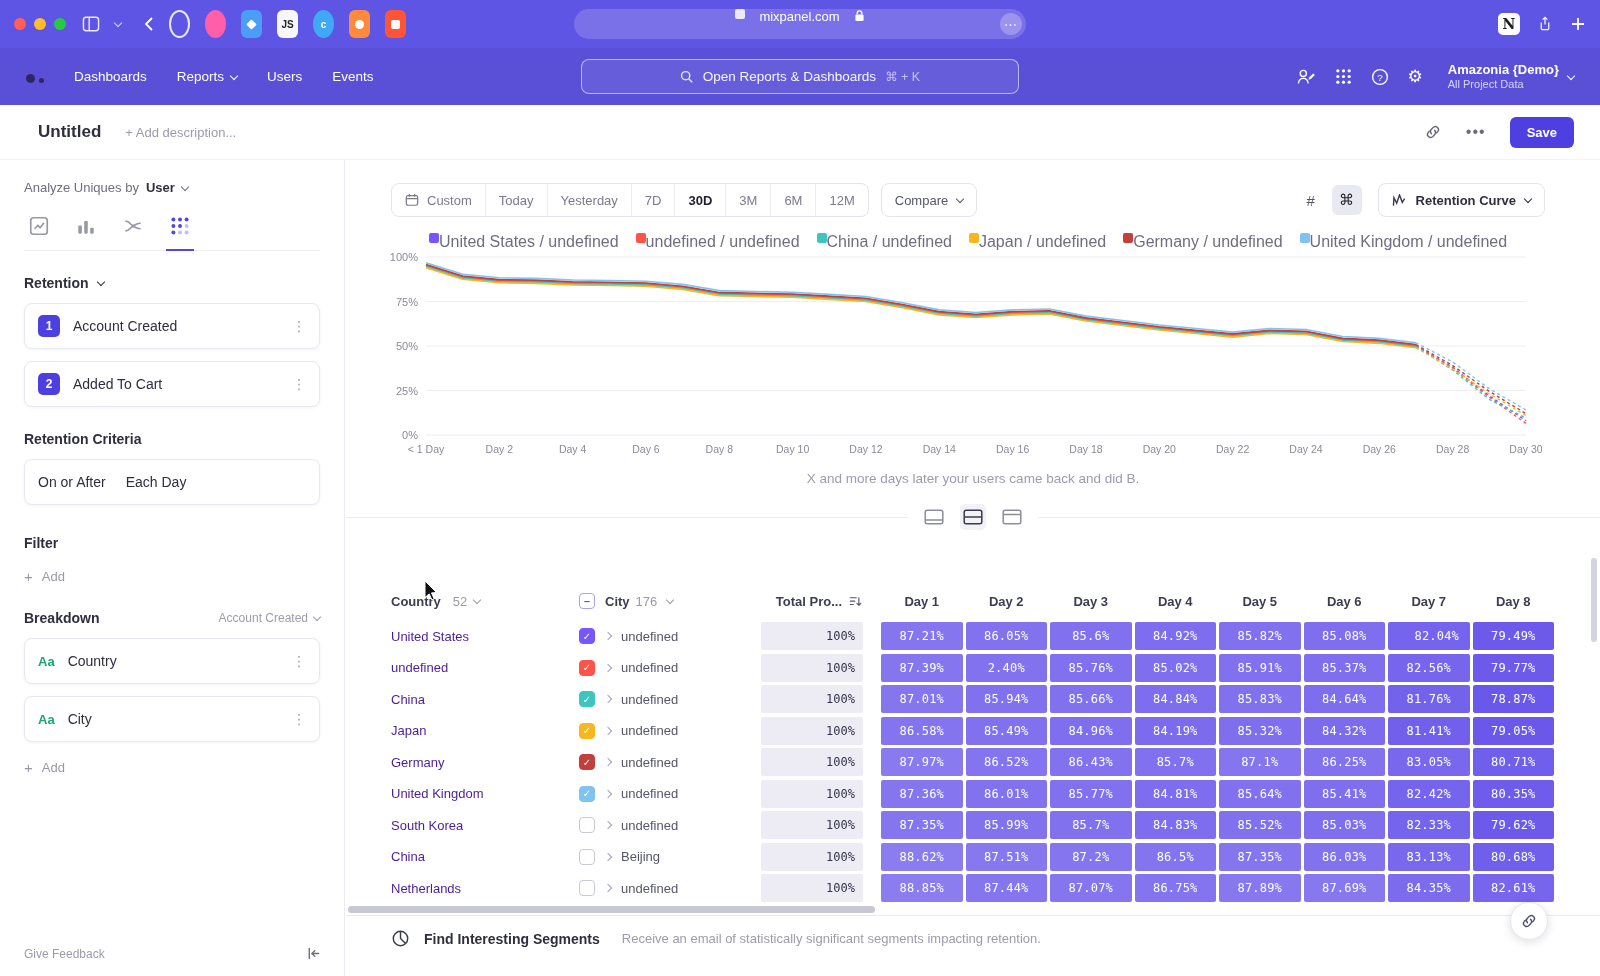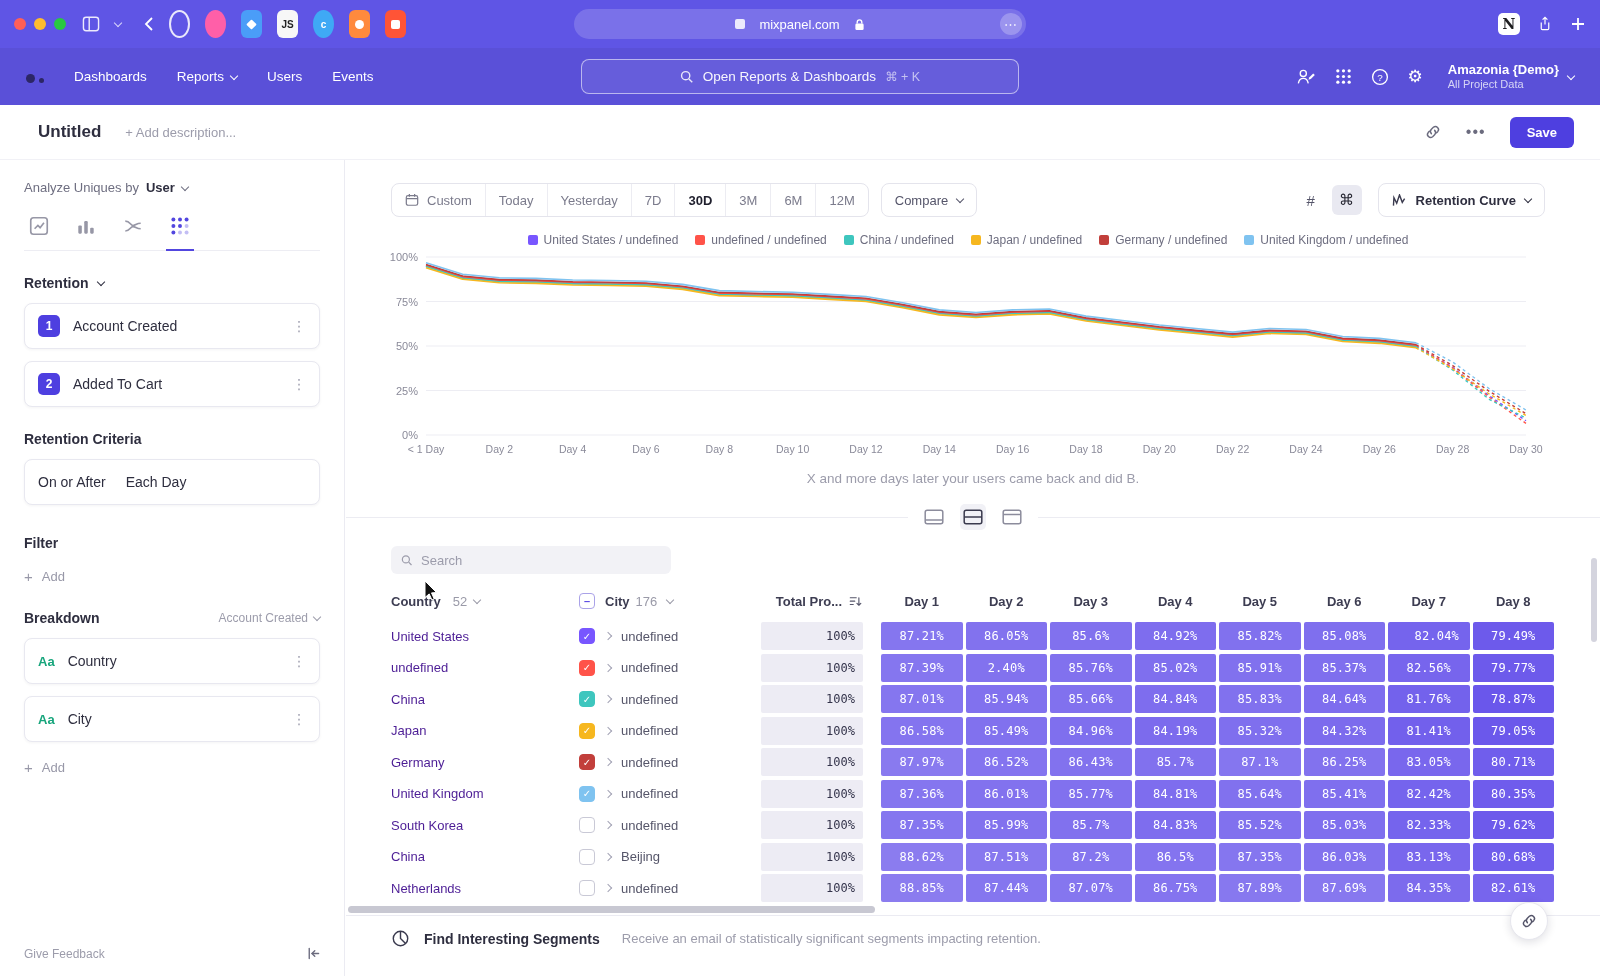--- a/index.html
+++ b/index.html
@@ -11,21 +11,21 @@
   
   .chev{display:inline-block;width:6px;height:6px;border-right:1.5px solid currentColor;border-bottom:1.5px solid currentColor;transform:rotate(45deg);margin-top:-2px}
   .chev-right-icon{display:inline-block;width:6px;height:6px;border-top:1.5px solid #a2a2b4;border-right:1.5px solid #a2a2b4;transform:rotate(45deg)}
 
   
   .chrome{position:absolute;top:0;left:0;right:0;height:48px;background:#5f55e5;display:flex;align-items:center;padding:0 14px;color:#fff}
   .lights{display:flex;gap:8px;margin-right:16px}
   .light{width:12px;height:12px;border-radius:50%}
   .chrome-ic{display:flex;align-items:center;gap:15px;color:#eceafc}
   .ext{width:21px;height:28px;border-radius:6px;display:flex;align-items:center;justify-content:center;font-size:10px;font-weight:bold}
-  .urlbar{position:absolute;left:50%;top:9px;transform:translateX(-50%);width:452px;height:30px;border-radius:15px;background:rgba(255,255,255,.17);display:flex;align-items:center;justify-content:center;gap:14px;font-size:13px;color:#fff}
+  .urlbar{position:absolute;left:50%;top:9px;transform:translateX(-50%);width:452px;height:30px;border-radius:15px;background:rgba(255,255,255,.17);display:flex;justify-content:center;gap:14px;font-size:13px;color:#fff}
   .url-more{position:absolute;right:4px;top:4px;width:22px;height:22px;border-radius:50%;background:rgba(255,255,255,.25);display:flex;align-items:center;justify-content:center;font-size:13px;letter-spacing:1px}
   .chrome-right{margin-left:auto;display:flex;align-items:center;gap:16px}
   .notion{width:22px;height:22px;border-radius:5px;background:#fff;color:#1d1d1f;font-family:"DejaVu Serif",serif;font-weight:bold;font-size:14px;display:flex;align-items:center;justify-content:center}
 
   
   .appbar{position:absolute;top:48px;left:0;right:0;height:57px;background:#5a50d8;display:flex;align-items:center;padding:0 26px;color:#fff}
   .logo-dots{display:flex;align-items:flex-end;gap:4px;margin-right:30px;height:12px}
   .nav{display:flex;gap:30px;align-items:center;font-size:13.5px;font-weight:500}
   .nav-item{display:flex;align-items:center;gap:7px;cursor:pointer}
   .app-search{position:absolute;left:50%;transform:translateX(-50%);top:11px;width:438px;height:35px;border:1px solid rgba(255,255,255,.55);background:rgba(255,255,255,.08);border-radius:8px;display:flex;align-items:center;justify-content:center;gap:9px;font-size:13.5px;color:rgba(255,255,255,.95)}
@@ -71,21 +71,21 @@
   .seg{display:flex;border:1px solid #e4e4ec;border-radius:8px;height:34px;background:#fff}
   .seg-item{display:flex;align-items:center;padding:0 13px;font-size:13px;color:#7b7b8c;border-right:1px solid #ececf2;gap:8px;cursor:pointer;white-space:nowrap}
   .seg-item:last-child{border-right:none}
   .seg-item.sel{color:#1f1f2d;font-weight:700}
   .compare{margin-left:12px;height:34px;border:1px solid #e4e4ec;border-radius:8px;display:flex;align-items:center;padding:0 13px;font-size:13px;color:#55556a;gap:9px;cursor:pointer}
   .right-ctrls{margin-left:auto;display:flex;align-items:center;gap:6px}
   .icon-btn{width:30px;height:30px;border-radius:6px;display:flex;align-items:center;justify-content:center;color:#55556a;font-size:15px;cursor:pointer}
   .icon-btn.sel{background:#e9e9f1;color:#23232f}
   .chart-type{margin-left:10px;height:34px;border:1px solid #e4e4ec;border-radius:8px;display:flex;align-items:center;gap:9px;padding:0 13px;font-size:13px;color:#2e2e3f;font-weight:600;cursor:pointer}
   .legend{position:absolute;top:73px;left:0;right:10px;display:flex;justify-content:center;gap:17px}
-  .leg-item{display:flex;align-items:center;gap:6px;font-size:12px;color:#6e6e80}
+  .leg-item{display:flex;font-size:16px;color:#6e6e80}
   .swatch{width:10px;height:10px;border-radius:2px}
   .chart-wrap{position:absolute;top:90px;left:40px}
   .caption{position:absolute;top:311px;left:0;right:0;text-align:center;font-size:13.5px;color:#9c9cab}
   .divider{position:absolute;top:357px;left:0;right:0;height:1px;background:#ececf2}
   .view-toggles{position:absolute;top:344px;left:50%;transform:translateX(-50%);background:#fff;padding:0 13px;display:flex;gap:13px}
   .vt{width:26px;height:26px;border-radius:5px;display:flex;align-items:center;justify-content:center;color:#8c8c9c;cursor:pointer}
   .vt.sel{color:#3a3a4e;background:#f1f1f6}
   .search-box{position:absolute;top:386px;left:45px;width:280px;height:28px;background:#f2f2f6;border-radius:6px;display:flex;align-items:center;padding:0 10px;gap:8px}
   .search-box input{border:none;outline:none;background:transparent;font-size:13px;color:#44445a;width:100%;font-family:"Liberation Sans",sans-serif}
   .search-box input::placeholder{color:#9c9cab}
@@ -498,27 +498,20 @@
         </svg>
       </span>
     <span class="vt">
         <svg width="20" height="16" viewBox="0 0 20 16">
           <rect x="1.2" y="1.2" width="17.6" height="13.6" rx="2" fill="none" stroke="currentColor" stroke-width="1.5"></rect>
           <path d="M1.2 5.5h17.6" stroke="currentColor" stroke-width="1.5"></path>
         </svg>
       </span>
   </div>
 
-  <div class="search-box">
-    <svg width="13" height="13" viewBox="0 0 16 16">
-        <circle cx="6.5" cy="6.5" r="4.7" fill="none" stroke="#9c9cab" stroke-width="1.6"></circle>
-        <path d="M10.2 10.2 14 14" stroke="#9c9cab" stroke-width="1.6"></path>
-      </svg>
-    <input placeholder="Search" style="">
-  </div>
 
   <div class="thead">
     <div class="c-country">
       <span class="hl">Country</span>
         <span class="hcount">52</span>
       <span class="chev" style="color:#9a9aa8"></span>
     </div>
     <div class="c-city">
       <span class="checkbox ind">–</span>
       <span class="hl">City</span>

